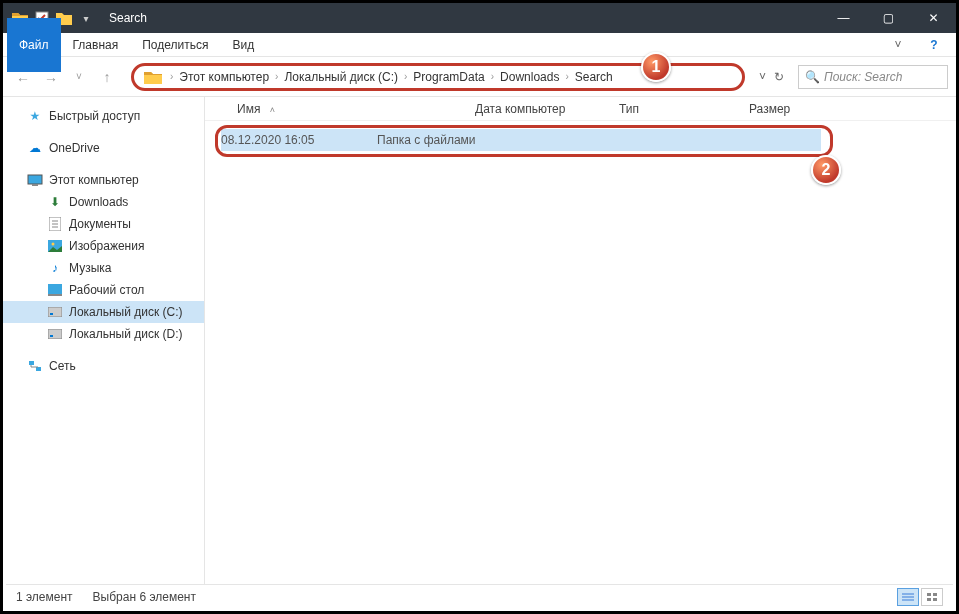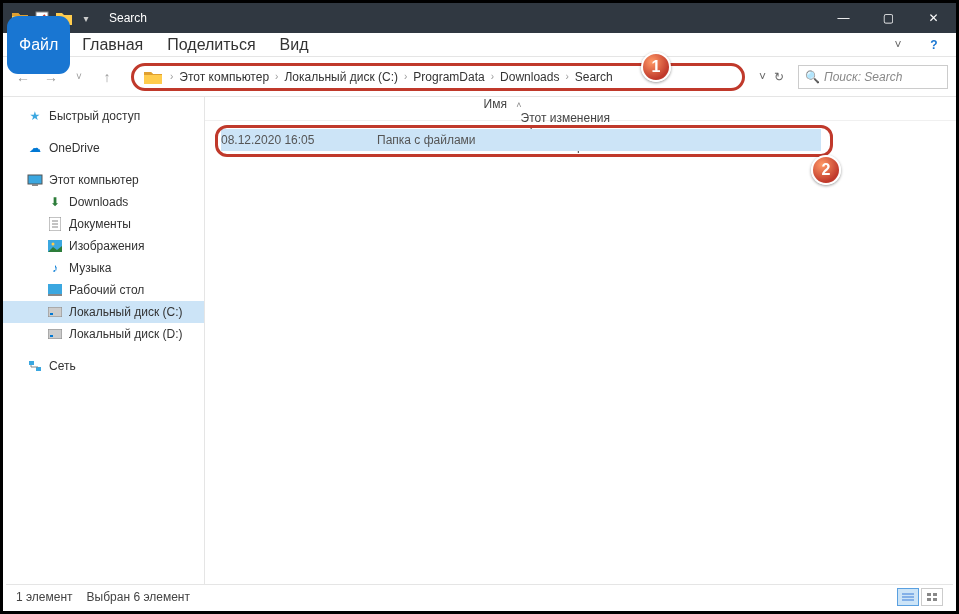--- a/index.html
+++ b/index.html
@@ -5,57 +5,57 @@
 * { box-sizing: border-box; margin: 0; padding: 0; font-family: "Segoe UI", Tahoma, sans-serif; font-size: 12px; }
 body { background: #000; display: flex; align-items: center; justify-content: center; }
 .window { width: 959px; height: 614px; background: #fff; position: relative; border: 3px solid #000; }
 .titlebar { height: 30px; background: #303841; display: flex; align-items: center; color: #fff; font-size: 12px; }
 .tb-icons { display: flex; gap: 4px; padding: 0 8px; }
 .tb-icon { width: 18px; height: 18px; display: flex; align-items: center; justify-content: center; }
 .tb-title { padding-left: 6px; }
 .tb-ctrl { margin-left: auto; display: flex; }
 .tb-btn { width: 45px; height: 30px; display: flex; align-items: center; justify-content: center; color: #fff; font-size: 12px; }
 .menubar { height: 24px; background: #fff; border-bottom: 1px solid #e5e5e5; display: flex; align-items: center; padding: 0 4px; position: relative; }
-.menu-item { padding: 20px 12px; font-size: 16px; color: #333; border-radius: 11px; }
+.menu-item { padding: 20px 12px; font-size: 12px; color: #333; }
 .menu-file { background: #1976d2; color: #fff; }
 .menu-right { margin-left: auto; display: flex; }
 .menu-caret { width: 36px; display: flex; align-items: center; justify-content: center; color: #666; }
 .addrbar { height: 40px; display: flex; align-items: center; padding: 4px 8px; gap: 8px; border-bottom: 1px solid #e5e5e5; }
 .nav-arrows { display: flex; gap: 4px; align-items: center; padding-right: 4px; }
 .nav-btn { width: 24px; height: 24px; display: flex; align-items: center; justify-content: center; color: #999; font-size: 14px; }
 .addr-path { flex: 1; height: 28px; border: 3px solid #c0392b; border-radius: 14px; display: flex; align-items: center; padding: 0 10px; position: relative; }
 .addr-folder-icon { width: 18px; height: 14px; margin-right: 4px; }
 .crumb { font-size: 12px; color: #333; padding: 0 2px; }
 .crumb-sep { color: #999; padding: 0 4px; font-size: 10px; }
 .addr-actions { display: flex; gap: 8px; align-items: center; color: #666; padding: 0 6px; }
 .search-box { width: 150px; height: 24px; border: 1px solid #ccc; display: flex; align-items: center; padding: 0 6px; color: #888; font-size: 12px; font-style: italic; }
 .body { display: flex; height: 490px; }
 .sidebar { width: 202px; border-right: 1px solid #e5e5e5; padding-top: 8px; overflow: hidden; }
 .sb-item { display: flex; align-items: center; height: 22px; padding-left: 24px; gap: 6px; font-size: 12px; color: #333; }
 .sb-item.child { padding-left: 44px; }
 .sb-item.sel { background: #cce4f7; }
 .sb-icon { width: 16px; height: 16px; display: flex; align-items: center; justify-content: center; }
 .content { flex: 1; position: relative; }
-.col-head { display: flex; height: 24px; border-bottom: 1px solid #f0f0f0; color: #444; font-size: 12px; align-items: center; flex-direction: column; }
+.col-head { display: flex; height: 24px; border-bottom: 1px solid #f0f0f0; color: #444; font-size: 12px; align-items: center; }
 .col { padding-left: 12px; }
 .c-name { width: 258px; padding-left: 32px; }
 .c-date { width: 144px; }
 .c-type { width: 130px; }
 .c-size { width: 100px; }
 .row-wrap { position: relative; margin: 8px 10px; }
 .row-highlight { position: absolute; left: 0; top: -4px; width: 618px; height: 32px; border: 3px solid #c0392b; border-radius: 12px; }
 .row { display: flex; height: 22px; align-items: center; background: #cce4f7; margin-left: 6px; width: 600px; }
 .row .cell { font-size: 12px; color: #333; }
 .row .n { width: 252px; display: flex; align-items: center; gap: 6px; padding-left: 8px; }
 .row .d { width: 144px; color: #555; }
 .row .t { width: 150px; color: #555; margin-left: 12px; }
 .badge { position: absolute; width: 30px; height: 30px; border-radius: 50%; background: radial-gradient(circle at 35% 30%, #ff9966, #c0392b 70%); border: 2px solid #fff; box-shadow: 0 1px 3px rgba(0,0,0,.4); display: flex; align-items: center; justify-content: center; color: #fff; font-weight: bold; font-size: 16px; }
 .badge1 { top: 49px; left: 638px; }
 .badge2 { top: 152px; left: 808px; }
-.status { position: absolute; left: 3px; bottom: 3px; right: 3px; height: 24px; border-top: 1px solid #e5e5e5; display: flex; align-items: center; padding: 0 10px; font-size: 12px; color: #444; gap: 14px; background: #fff; }
+.status { position: absolute; left: 3px; bottom: 3px; right: 3px; height: 24px; border-top: 1px solid #e5e5e5; display: flex; align-items: center; padding: 0 10px; font-size: 12px; color: #444; gap: 20px; background: #fff; }
 .status .view { margin-left: auto; display: flex; gap: 2px; }
 .view-btn { width: 22px; height: 18px; border: 1px solid #ccc; display: flex; align-items: center; justify-content: center; font-size: 10px; }
 .view-btn.active { background: #cce4f7; border-color: #5aa0e0; }
 .sort-caret { font-size: 9px; color: #888; margin-left: 6px; }
 svg { display: block; }
 </style>
 </head>
 <body>
 
 <div class="window">
@@ -224,21 +224,21 @@
         <span>Сеть</span>
       </div>
     </div>
 
     <div class="content">
       <div class="col-head">
         <div class="col c-name">
           <span>Имя</span>
           <span class="sort-caret">˄</span>
         </div>
-        <div class="col c-date">Этот изменения</div>
+        <div class="col c-date">Дата компьютер</div>
         <div class="col c-type">Тип</div>
         <div class="col c-size">Размер</div>
       </div>
 
       <div class="row-wrap">
         <div class="row-highlight"></div>
         <div class="row">
           <div class="cell d">08.12.2020 16:05</div>
           <div class="cell t">Папка с файлами</div>
         </div>

